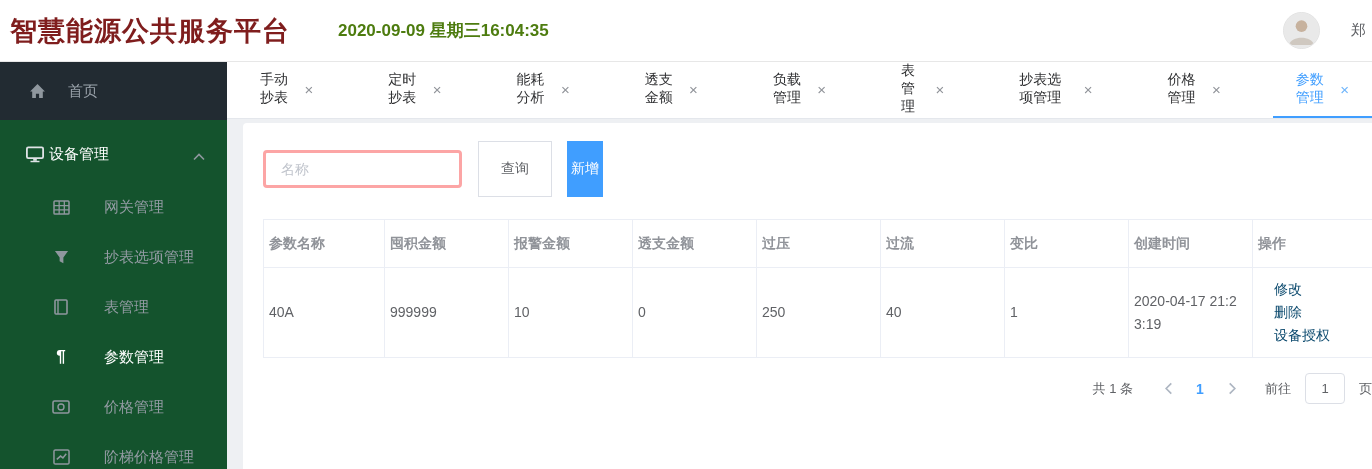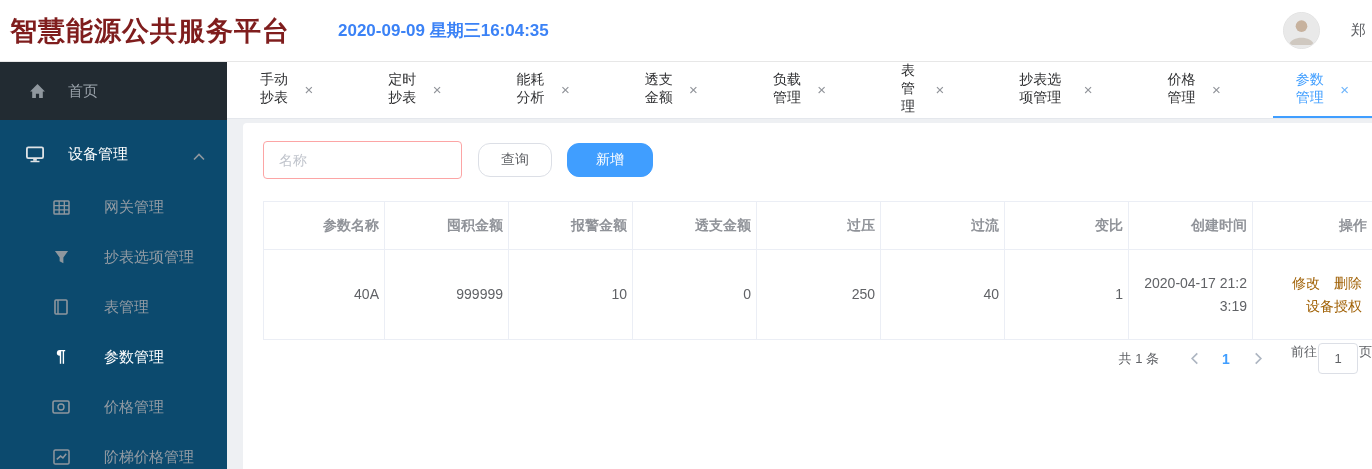--- a/index.html
+++ b/index.html
@@ -3,31 +3,31 @@
 <meta charset="utf-8">
 <style>
   * { box-sizing: border-box; margin: 0; padding: 0; }
   html,body { width:1372px; height:469px; overflow:hidden; }
   body { font-family:"Liberation Sans","DejaVu Sans",sans-serif; background:#eef0f3; position:relative; }
 
   
   .hdr { position:absolute; top:0; left:0; width:1372px; height:62px; background:#fff;
          border-bottom:1px solid #e7e7e7; z-index:5; display:flex; align-items:center; }
   .logo { color:#7f1d1d; font-size:27px; font-weight:bold; margin-left:10px; letter-spacing:1px; }
-  .datetime { color:#3b82f6; font-size:17px; font-weight:bold; margin-left:48px; }
+  .datetime { color:#4d7c0f; font-size:17px; font-weight:bold; margin-left:48px; }
   .user { position:absolute; left:1283px; top:0; height:60px; display:flex; align-items:center; }
   .avatar { width:37px; height:37px; border-radius:50%; overflow:hidden; display:block; cursor:pointer;
             border:1px solid #e3e3e3; background:#ececec; }
   .username { margin-left:31px; font-size:15px; color:#606266; white-space:nowrap; }
 
   
-  .side { position:absolute; top:62px; left:0; bottom:0; width:227px; background:#0c4a6e; z-index:4; }
+  .side { position:absolute; top:62px; left:0; bottom:0; width:227px; background:#14532d; z-index:4; }
   .side-item { display:flex; align-items:center; font-size:15px; cursor:pointer; }
   .side-home { height:58px; background:#222b32; padding-left:28px; gap:22px; color:#99a1a9; }
-  .side-group { height:56px; margin-top:6px; padding-left:26px; gap:24px; color:#fff; position:relative; }
+  .side-group { height:56px; margin-top:6px; padding-left:26px; gap:5px; color:#fff; position:relative; }
   .side-group .caret { position:absolute; right:22px; top:21px; }
   .sub-item { height:50px; padding-left:52px; gap:34px; color:#939ba3; }
   .sub-item.active { color:#fff; }
   .sicon { width:18px; height:18px; display:inline-flex; align-items:center; justify-content:center; flex:none; }
   .pilcrow { font-size:17px; font-weight:bold; color:#f2f3f4; }
   .sub-item.active .pilcrow { color:#fff; }
 
   
   .main { position:absolute; left:227px; top:62px; right:0; bottom:0; }
   .tabbar { height:57px; background:#fff; border-bottom:1px solid #e4e7ec; display:flex;
@@ -35,52 +35,52 @@
   .tab { padding:0 23px; font-size:14px; color:#303133; display:flex; align-items:center; gap:9px;
          cursor:pointer; border-bottom:2px solid transparent; }
   .tab .x { color:#909399; font-size:15px; line-height:1; cursor:pointer; }
   .tab.active { color:#409eff; border-bottom-color:#409eff; }
   .tab.active .x { color:#6db4fb; }
 
   .card { position:absolute; left:16px; right:0; top:61px; bottom:-40px; background:#fff;
           border-radius:4px 0 0 0; padding:18px 0 0 20px; }
 
   .toolbar { display:flex; align-items:center; }
-  .search-input { width:199px; height:38px; border:1px solid #fca5a5; border-radius:4px;
+  .search-input { width:199px; height:38px; border:3px solid #fca5a5; border-radius:4px;
                   padding:0 15px; font-size:14px; color:#606266; outline:none;
                   font-family:"Liberation Sans","DejaVu Sans",sans-serif; }
   .search-input::placeholder { color:#c0c4cc; }
-  .btn { height:34px; border-radius:12px; font-size:14px; cursor:pointer;
+  .btn { height:56px; border-radius:0; font-size:14px; cursor:pointer;
          font-family:"Liberation Sans","DejaVu Sans",sans-serif; }
   .btn-plain { background:#fff; border:1px solid #dcdfe6; color:#606266; padding:0 22px; margin-left:16px; }
-  .btn-primary { background:#409eff; border:1px solid #409eff; color:#fff; padding:0 28px; margin-left:15px; }
+  .btn-primary { background:#409eff; border:1px solid #409eff; color:#fff; padding:0 3px; margin-left:15px; }
 
   table { border-collapse:collapse; table-layout:fixed; width:100%; margin-top:22px;
           border-top:1px solid #ebeef5; border-left:1px solid #ebeef5; }
-  th,td { border-bottom:1px solid #ebeef5; border-right:1px solid #ebeef5; text-align:right;
+  th,td { border-bottom:1px solid #ebeef5; border-right:1px solid #ebeef5; text-align:left;
           font-size:14px; padding:6px 5px; word-break:break-all; }
   th:last-child, td:last-child { border-right:none; }
   th { color:#909399; font-weight:bold; height:48px; }
   td { color:#606266; line-height:23px; }
   tr.r0 td { height:90px; }
   tr.r1 td { height:70px; }
-  .action { color:#a16207; text-decoration:none; margin:0 5px; white-space:nowrap;
+  .action { color:#0c4a6e; text-decoration:none; margin:0 16px; white-space:nowrap;
             display:inline-block; cursor:pointer; }
 
-  .pager { display:flex; align-items:center; justify-content:flex-end; margin-top:3px;
+  .pager { display:flex; align-items:center; justify-content:flex-end; margin-top:15px;
            font-size:13px; color:#606266; }
   .pg-total { margin-right:18px; }
   .psize { width:101px; height:31px; border:1px solid #dcdfe6; border-radius:4px; background:#fff;
            display:flex; align-items:center; justify-content:center; gap:12px; color:#606266;
            cursor:pointer; }
   .pg-arrow { width:30px; height:31px; display:flex; align-items:center; justify-content:center;
               cursor:pointer; margin:0 2px; }
   .pg-arrow:first-of-type { margin-left:12px; }
   .pnum { width:30px; text-align:center; color:#409eff; font-weight:bold; font-size:14px; cursor:pointer; }
-  .pg-goto { margin-left:16px; display:flex; gap:1px; }
+  .pg-goto { margin-left:16px; display:flex; align-items:center; gap:14px; }
   .goto-input { width:40px; height:31px; border:1px solid #dcdfe6; border-radius:4px; text-align:center;
                 font-size:13px; color:#606266; outline:none;
                 font-family:"Liberation Sans","DejaVu Sans",sans-serif; }
 </style>
 </head>
 <body>
 
 <div class="hdr">
   <div class="logo">智慧能源公共服务平台</div>
   <div class="datetime">2020-09-09 星期三16:04:35</div>

